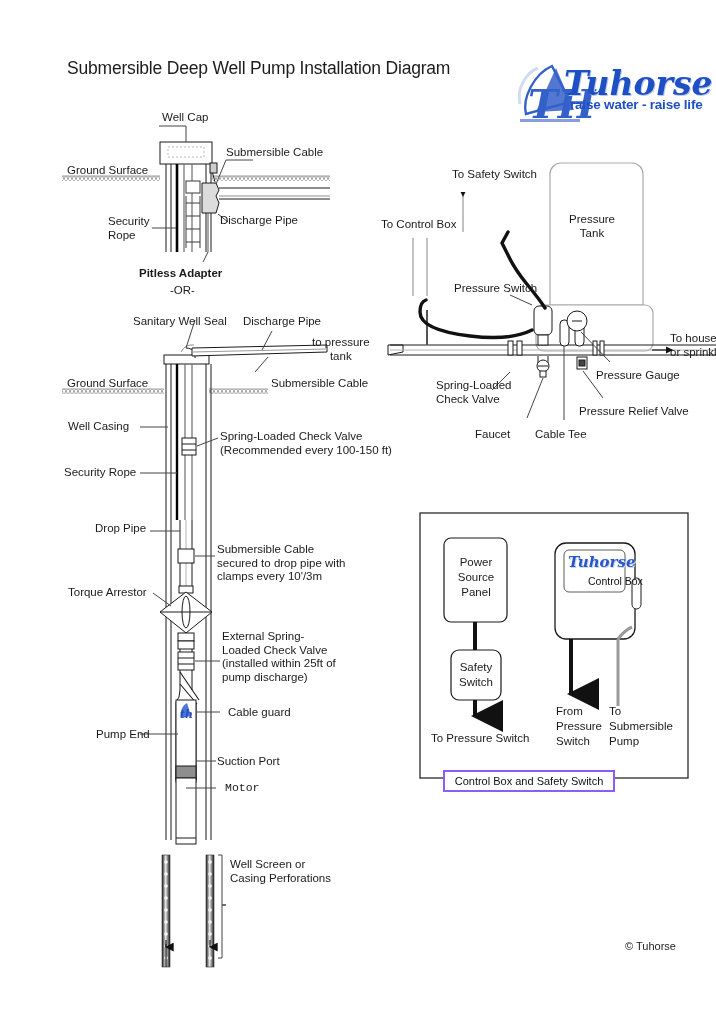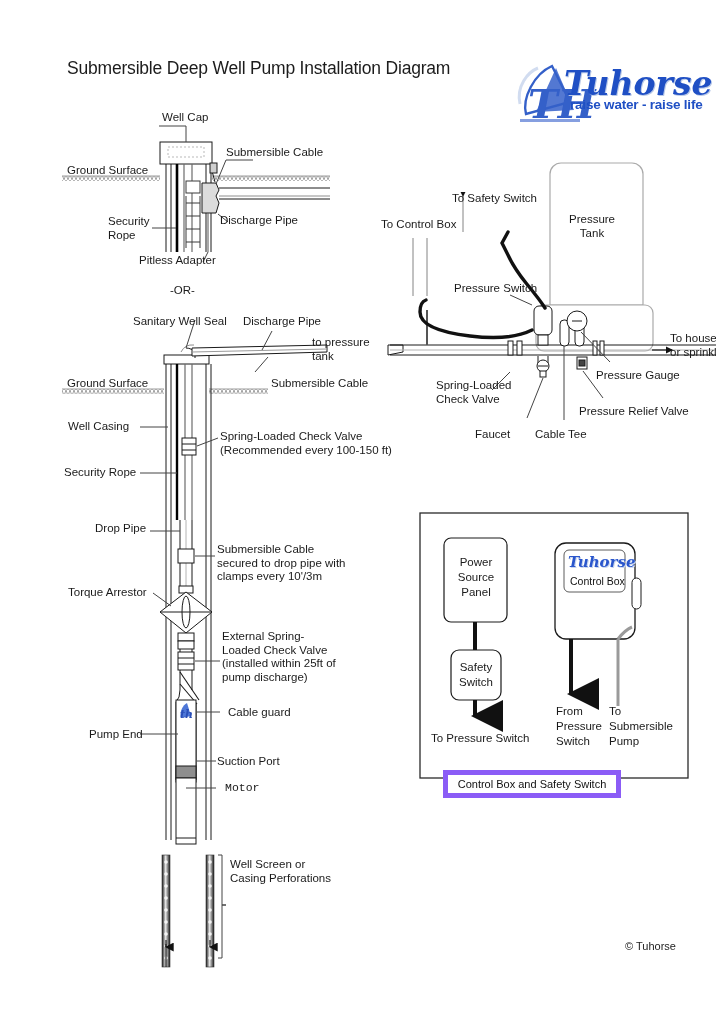--- a/index.html
+++ b/index.html
@@ -16,21 +16,21 @@
   svg{position:absolute;left:0;top:0;}
   .logo-wrap{position:absolute;left:472px;top:56px;width:212px;height:72px;}
   .logo-main{position:absolute;left:52px;top:8px;font-family:"DejaVu Serif",serif;font-style:italic;font-weight:bold;
      font-size:33px;color:#1f4fc4;letter-spacing:0px;
      text-shadow:1px 1px 0 #b9c9e8;}
   .logo-sub{position:absolute;left:58px;top:41px;font-family:"Liberation Sans",sans-serif;font-weight:bold;
      font-size:13.5px;color:#1f4fc4;letter-spacing:-0.2px;}
   .cb-logo{position:absolute;font-family:"DejaVu Serif",serif;font-style:italic;font-weight:bold;
      font-size:15px;color:#2a56cc;text-shadow:1px 1px 0 #c9d6ee;}
   .cb-sub{position:absolute;font-size:10.5px;color:#111;}
-  .panel-cap{position:absolute;left:403px;top:770px;width:168px;height:18px;border:5px solid #8b5cf6;background:#fff;
+  .panel-cap{position:absolute;left:403px;top:770px;width:168px;height:18px;border:2px solid #8b5cf6;background:#fff;
      font-size:11px;text-align:center;line-height:18px;color:#111;}
 </style>
 </head>
 <body>
 
 <div id="page">
 
   <div class="title">Submersible Deep Well Pump Installation Diagram</div>
 
   <div class="logo-wrap">
@@ -291,35 +291,35 @@
       <path d="M578 639 Q585 630 592 627" stroke="#9a9a9a" stroke-width="3" fill="none"></path>
     </g>
   </svg>
 
   <div class="lbl" style="left:122px;top:111px;text-align:center;">Well Cap</div>
   <div class="lbl" style="left:186px;top:146px;">Submersible Cable</div>
   <div class="lbl" style="left:27px;top:164px;">Ground Surface</div>
   <div class="lbl" style="left:68px;top:215px;white-space:pre-line;">Security
 Rope</div>
   <div class="lbl" style="left:180px;top:214px;">Discharge Pipe</div>
-  <div class="lbl" style="left:99px;top:254px;">Pitless Adapter</div>
+  <div class="lbl" style="left:99px;top:267px;font-weight:bold;">Pitless Adapter</div>
   <div class="lbl" style="left:130px;top:284px;">-OR-</div>
 
   <div class="lbl" style="left:93px;top:315px;">Sanitary Well Seal</div>
   <div class="lbl" style="left:203px;top:315px;">Discharge Pipe</div>
-  <div class="lbl" style="left:272px;top:336px;white-space:pre-line;">to pressure
+  <div class="lbl" style="left:272px;top:336px;white-space:pre-line;text-align:center;">to pressure
 tank</div>
   <div class="lbl" style="left:231px;top:377px;">Submersible Cable</div>
   <div class="lbl" style="left:27px;top:377px;">Ground Surface</div>
   <div class="lbl" style="left:28px;top:420px;">Well Casing</div>
   <div class="lbl" style="left:24px;top:466px;">Security Rope</div>
   <div class="lbl" style="left:180px;top:430px;white-space:pre-line;">Spring-Loaded Check Valve
 (Recommended every 100-150 ft)</div>
 
-  <div class="lbl" style="left:412px;top:192px;">To Safety Switch</div>
+  <div class="lbl" style="left:412px;top:168px;">To Safety Switch</div>
   <div class="lbl" style="left:341px;top:218px;">To Control Box</div>
   <div class="lbl" style="left:522px;top:213px;white-space:pre-line;text-align:center;width:60px;">Pressure
 Tank</div>
   <div class="lbl" style="left:402px;top:282px;padding-left:12px;">Pressure Switch</div>
   <div class="lbl" style="left:630px;top:332px;white-space:pre-line;">To house
 or sprinklers</div>
   <div class="lbl" style="left:396px;top:379px;white-space:pre-line;">Spring-Loaded
 Check Valve</div>
   <div class="lbl" style="left:435px;top:428px;">Faucet</div>
   <div class="lbl" style="left:495px;top:428px;">Cable Tee</div>
@@ -329,41 +329,41 @@
   <div class="lbl" style="left:55px;top:522px;">Drop Pipe</div>
   <div class="lbl" style="left:177px;top:543px;white-space:pre-line;">Submersible Cable
 secured to drop pipe with
 clamps every 10'/3m</div>
   <div class="lbl" style="left:28px;top:586px;">Torque Arrestor</div>
   <div class="lbl" style="left:182px;top:630px;white-space:pre-line;">External Spring-
 Loaded Check Valve
 (installed within 25ft of
 pump discharge)</div>
   <div class="lbl" style="left:188px;top:706px;">Cable guard</div>
-  <div class="lbl" style="left:49px;top:728px;">Pump End</div>
+  <div class="lbl" style="left:56px;top:728px;">Pump End</div>
   <div class="lbl" style="left:177px;top:755px;">Suction Port</div>
   <div class="lbl" style="left:185px;top:781px;font-family:Liberation Mono, monospace;">Motor</div>
   <div class="lbl" style="left:190px;top:858px;white-space:pre-line;">Well Screen or
 Casing Perforations</div>
 
   <div style="position:absolute;left:137px;top:700px;width:19px;height:24px;">
     <svg width="19" height="24" viewBox="0 0 19 24">
       <path d="M4 18 C2 12 6 5 10 3 L14 16 Z" fill="#2f5fd0" opacity="0.85"></path>
       <text x="3" y="18" font-family="DejaVu Serif, serif" font-style="italic" font-weight="bold" font-size="11" fill="#2a4fb8">th</text>
     </svg>
   </div>
 
   <div class="lbl" style="left:413px;top:555px;width:46px;text-align:center;white-space:pre-line;line-height:15px;">Power
 Source
 Panel</div>
   <div class="lbl" style="left:418px;top:660px;width:36px;text-align:center;white-space:pre-line;line-height:15px;">Safety
 Switch</div>
   <div class="lbl" style="left:391px;top:732px;">To Pressure Switch</div>
   <div class="cb-logo" style="left:528px;top:553px;">Tuhorse</div>
-  <div class="cb-sub" style="left:530px;top:575px;">Control Box</div>
+  <div class="cb-sub" style="left:548px;top:575px;">Control Box</div>
   <div class="lbl" style="left:516px;top:704px;white-space:pre-line;line-height:15px;">From
 Pressure
 Switch</div>
   <div class="lbl" style="left:569px;top:704px;white-space:pre-line;line-height:15px;">To
 Submersible
 Pump</div>
   <div class="panel-cap">Control Box and Safety Switch</div>
 
   <div class="copy">© Tuhorse</div>
 

